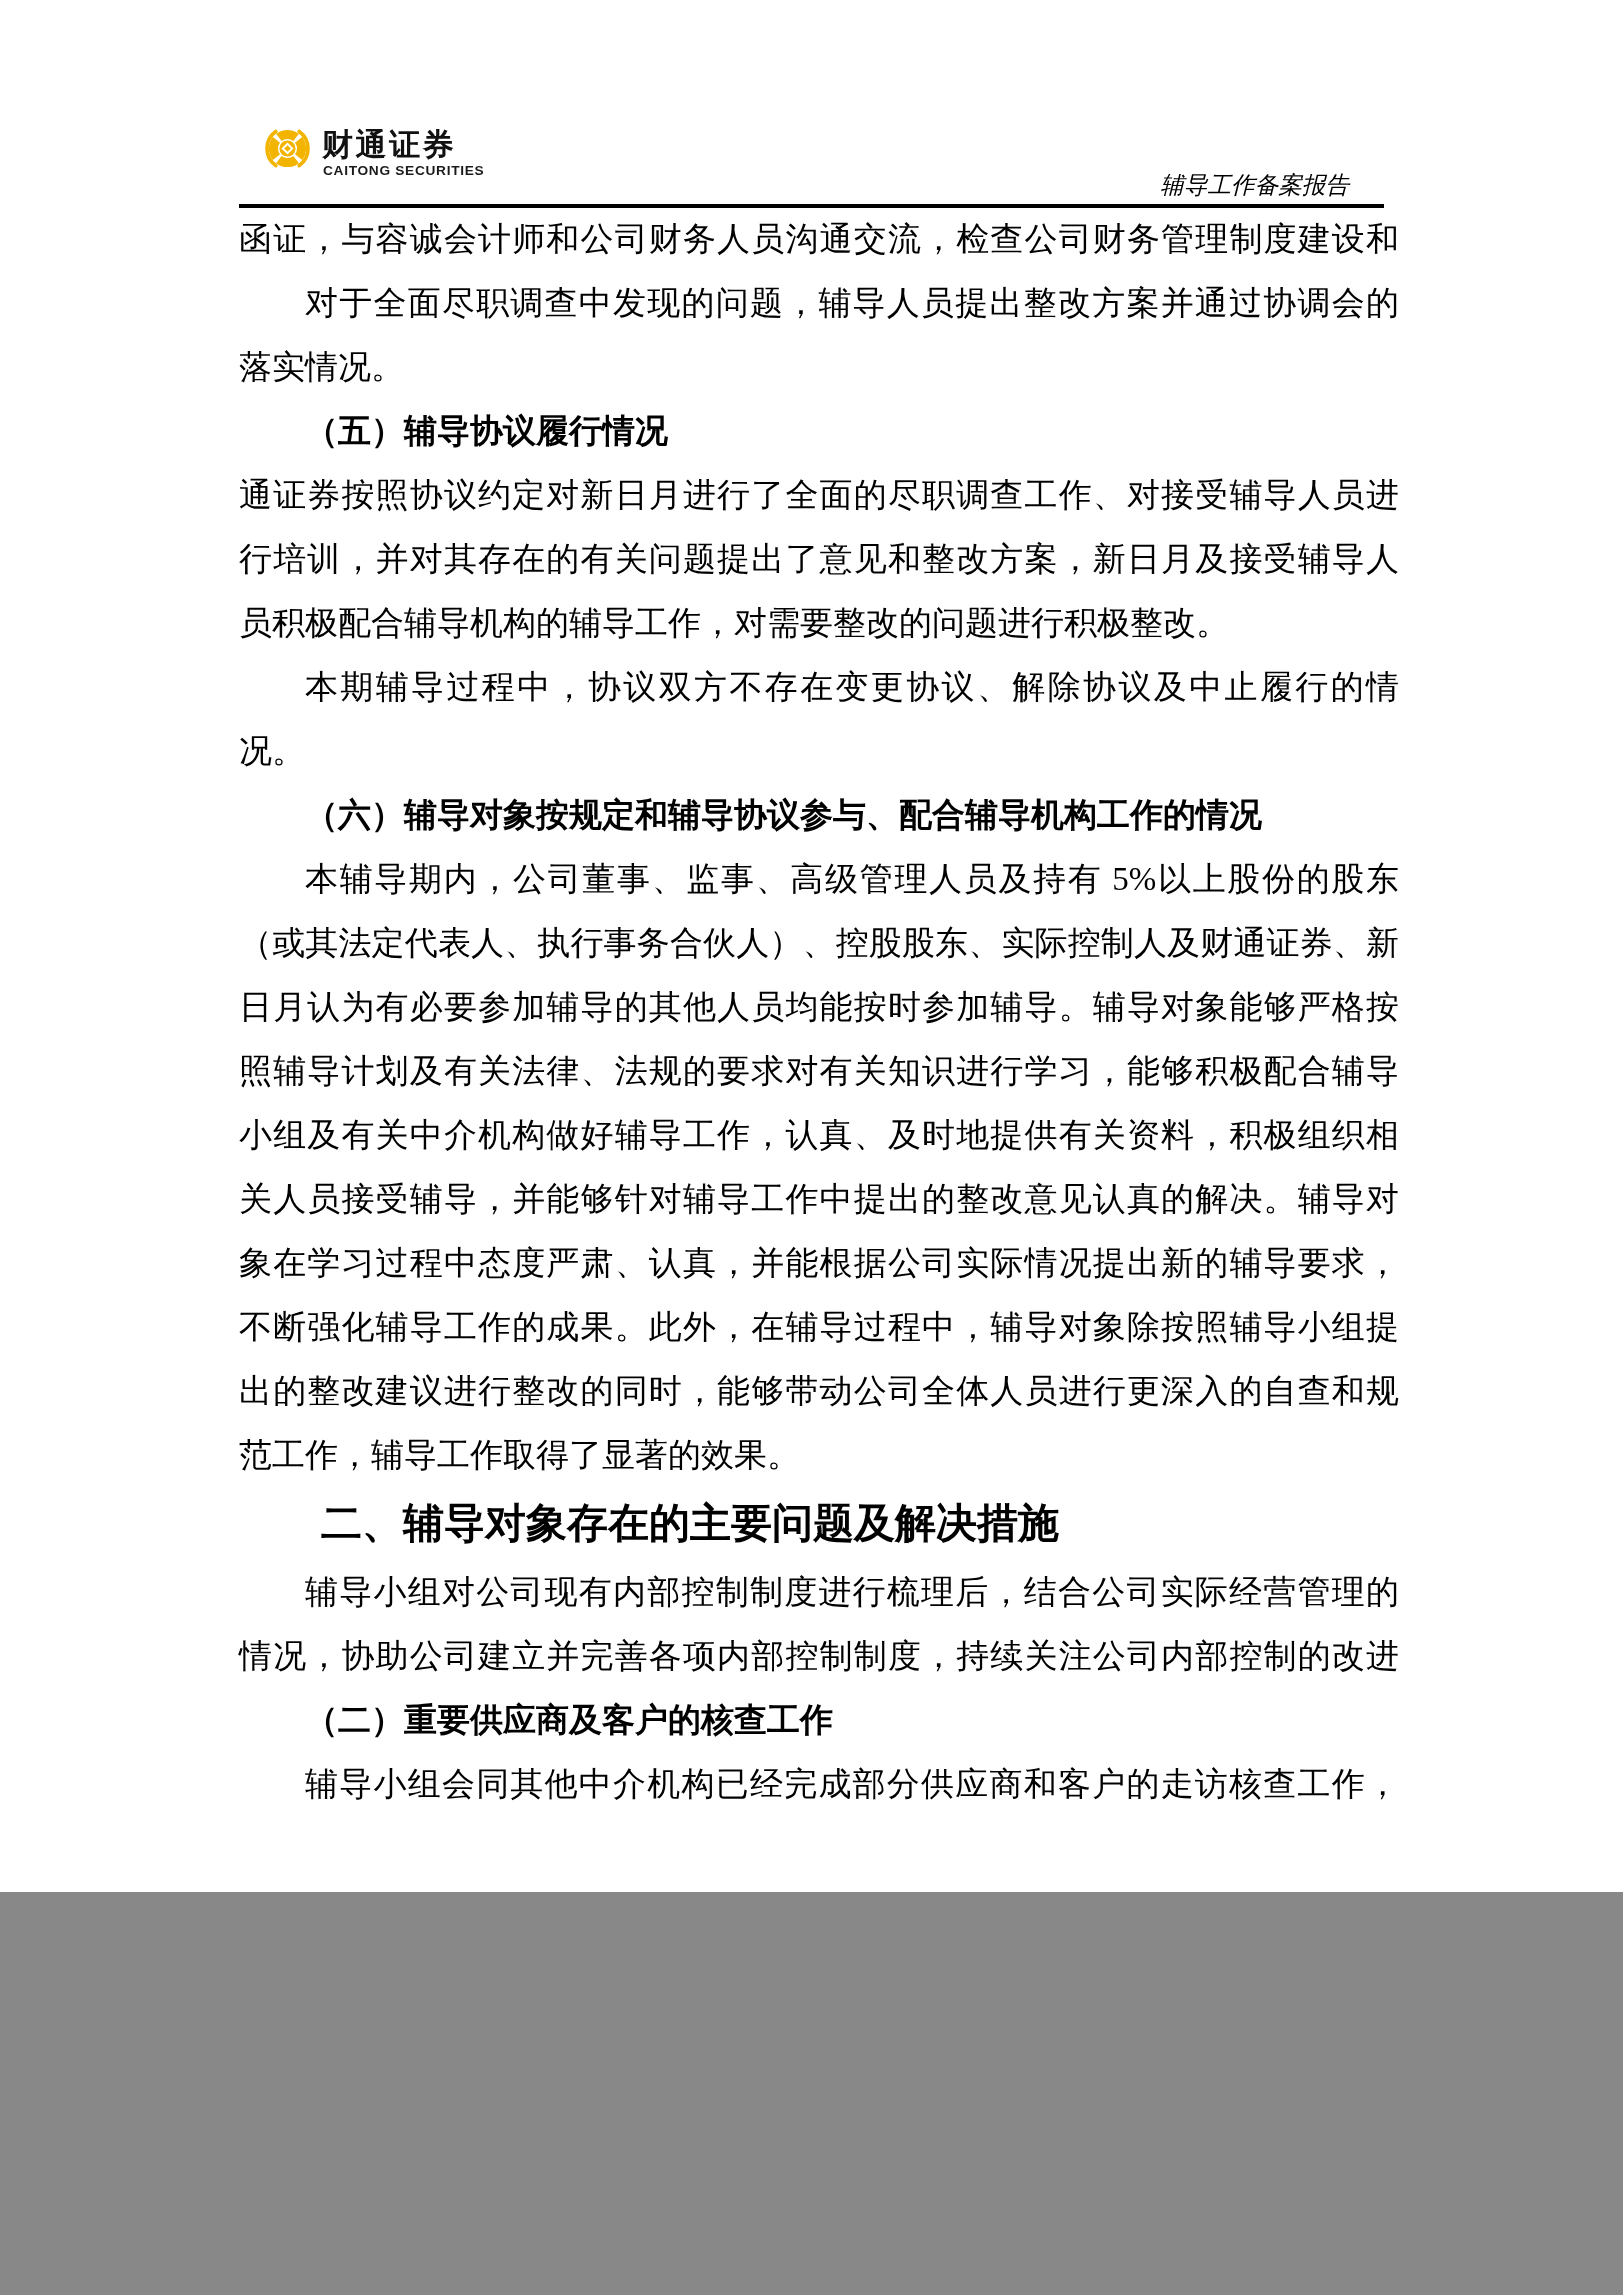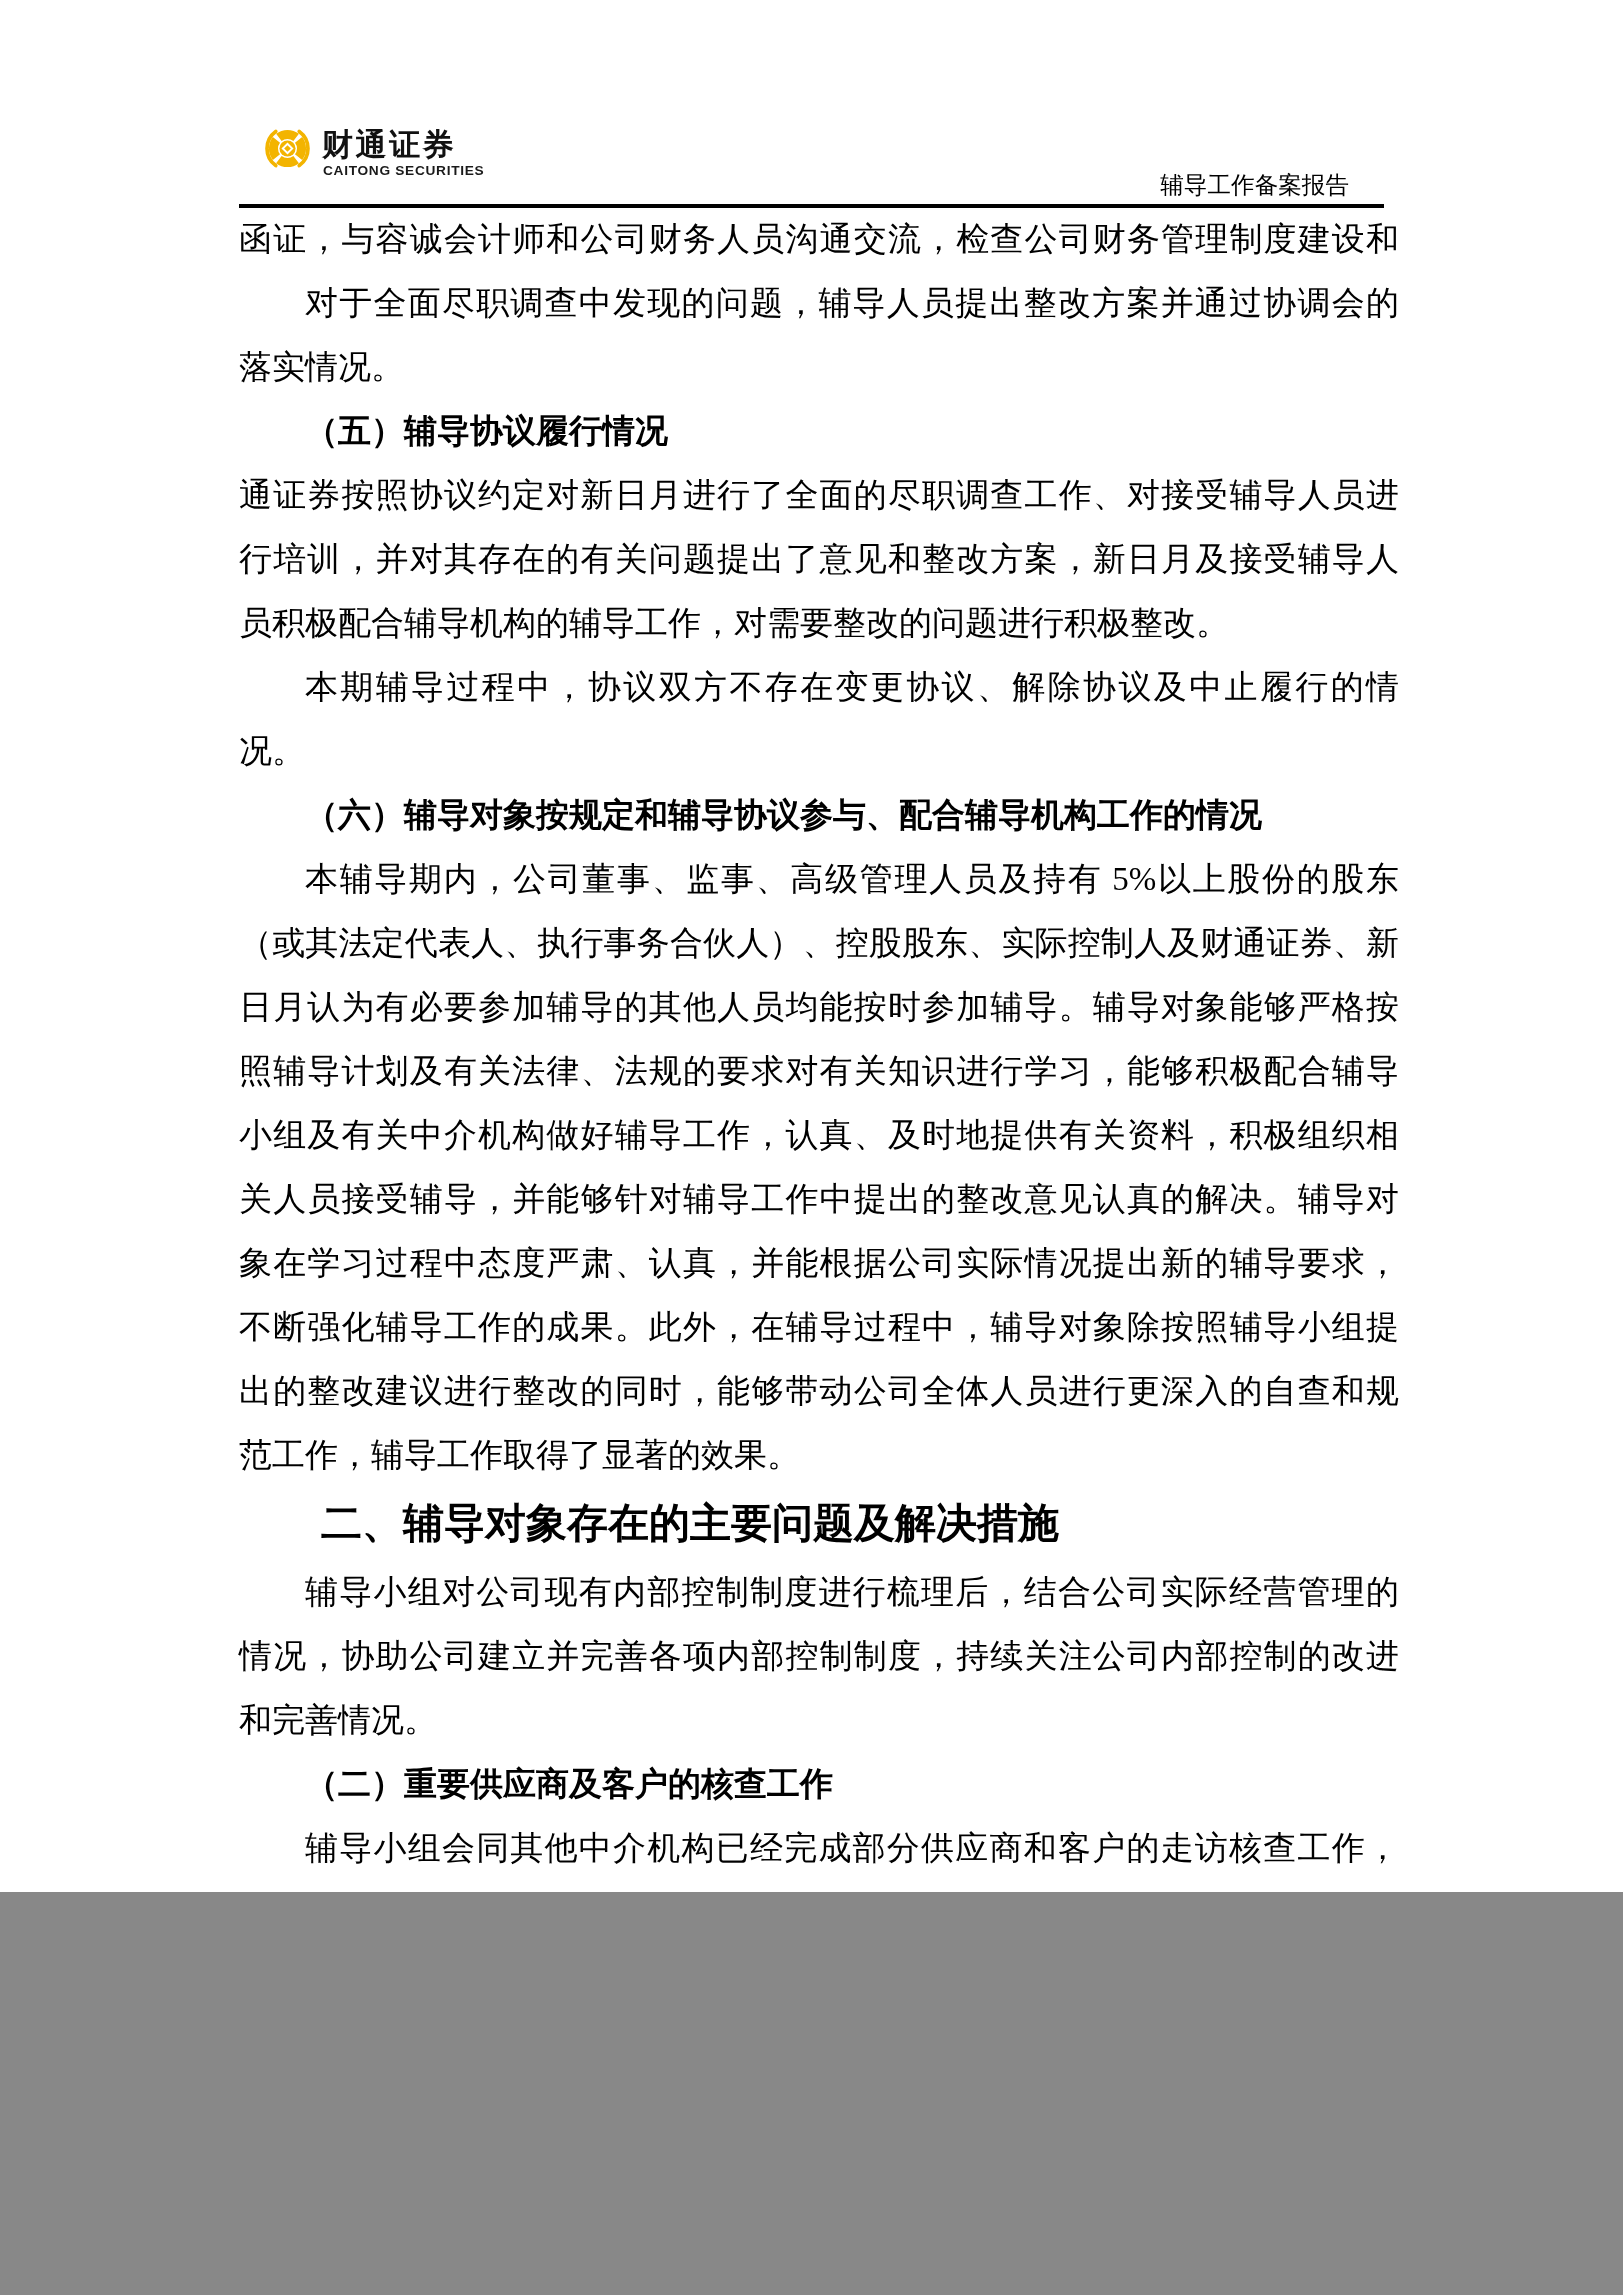--- a/index.html
+++ b/index.html
@@ -20,21 +20,21 @@
     font-size:31px; font-weight:bold; letter-spacing:2.6px;
     line-height:34px; color:#111111;
   }
   .logo-en {
     position:absolute; left:323px; top:163px;
     font-family:"Liberation Sans", sans-serif;
     font-size:13.7px; font-weight:600; letter-spacing:0.7px; color:#1a1a1a;
   }
   .doc-title {
     position:absolute; right:274px; top:171px;
-    font-size:23.6px; line-height:29px; color:#000;
+    font-size:23.6px; line-height:29px; color:#000;font-style:italic;
   }
   .header-rule {
     position:absolute; left:239px; top:204px;
     width:1145px; height:3.9px; background:#000;
   }
 
   
   .content {
     position:absolute; left:239px; top:207px; width:1160px;
   }
@@ -107,21 +107,20 @@
       <div class="ln  fill">照辅导计划及有关法律、法规的要求对有关知识进行学习，能够积极配合辅导</div>
       <div class="ln  fill">小组及有关中介机构做好辅导工作，认真、及时地提供有关资料，积极组织相</div>
       <div class="ln  fill">关人员接受辅导，并能够针对辅导工作中提出的整改意见认真的解决。辅导对</div>
       <div class="ln  fill">象在学习过程中态度严肃、认真，并能根据公司实际情况提出新的辅导要求，</div>
       <div class="ln  fill">不断强化辅导工作的成果。此外，在辅导过程中，辅导对象除按照辅导小组提</div>
       <div class="ln  fill">出的整改建议进行整改的同时，能够带动公司全体人员进行更深入的自查和规</div>
       <div class="ln">范工作，辅导工作取得了显著的效果。</div>
       <div class="ln h2">二、辅导对象存在的主要问题及解决措施</div>
       <div class="ln indent fill">辅导小组对公司现有内部控制制度进行梳理后，结合公司实际经营管理的</div>
       <div class="ln  fill">情况，协助公司建立并完善各项内部控制制度，持续关注公司内部控制的改进</div>
-      <div class="ln">和完善情况。</div>
       <div class="ln h3">（二）重要供应商及客户的核查工作</div>
       <div class="ln indent fill">辅导小组会同其他中介机构已经完成部分供应商和客户的走访核查工作，</div>
     </div>
 
   <div class="page-number">5</div>
 
 </div>
 
 
 </body></html>

